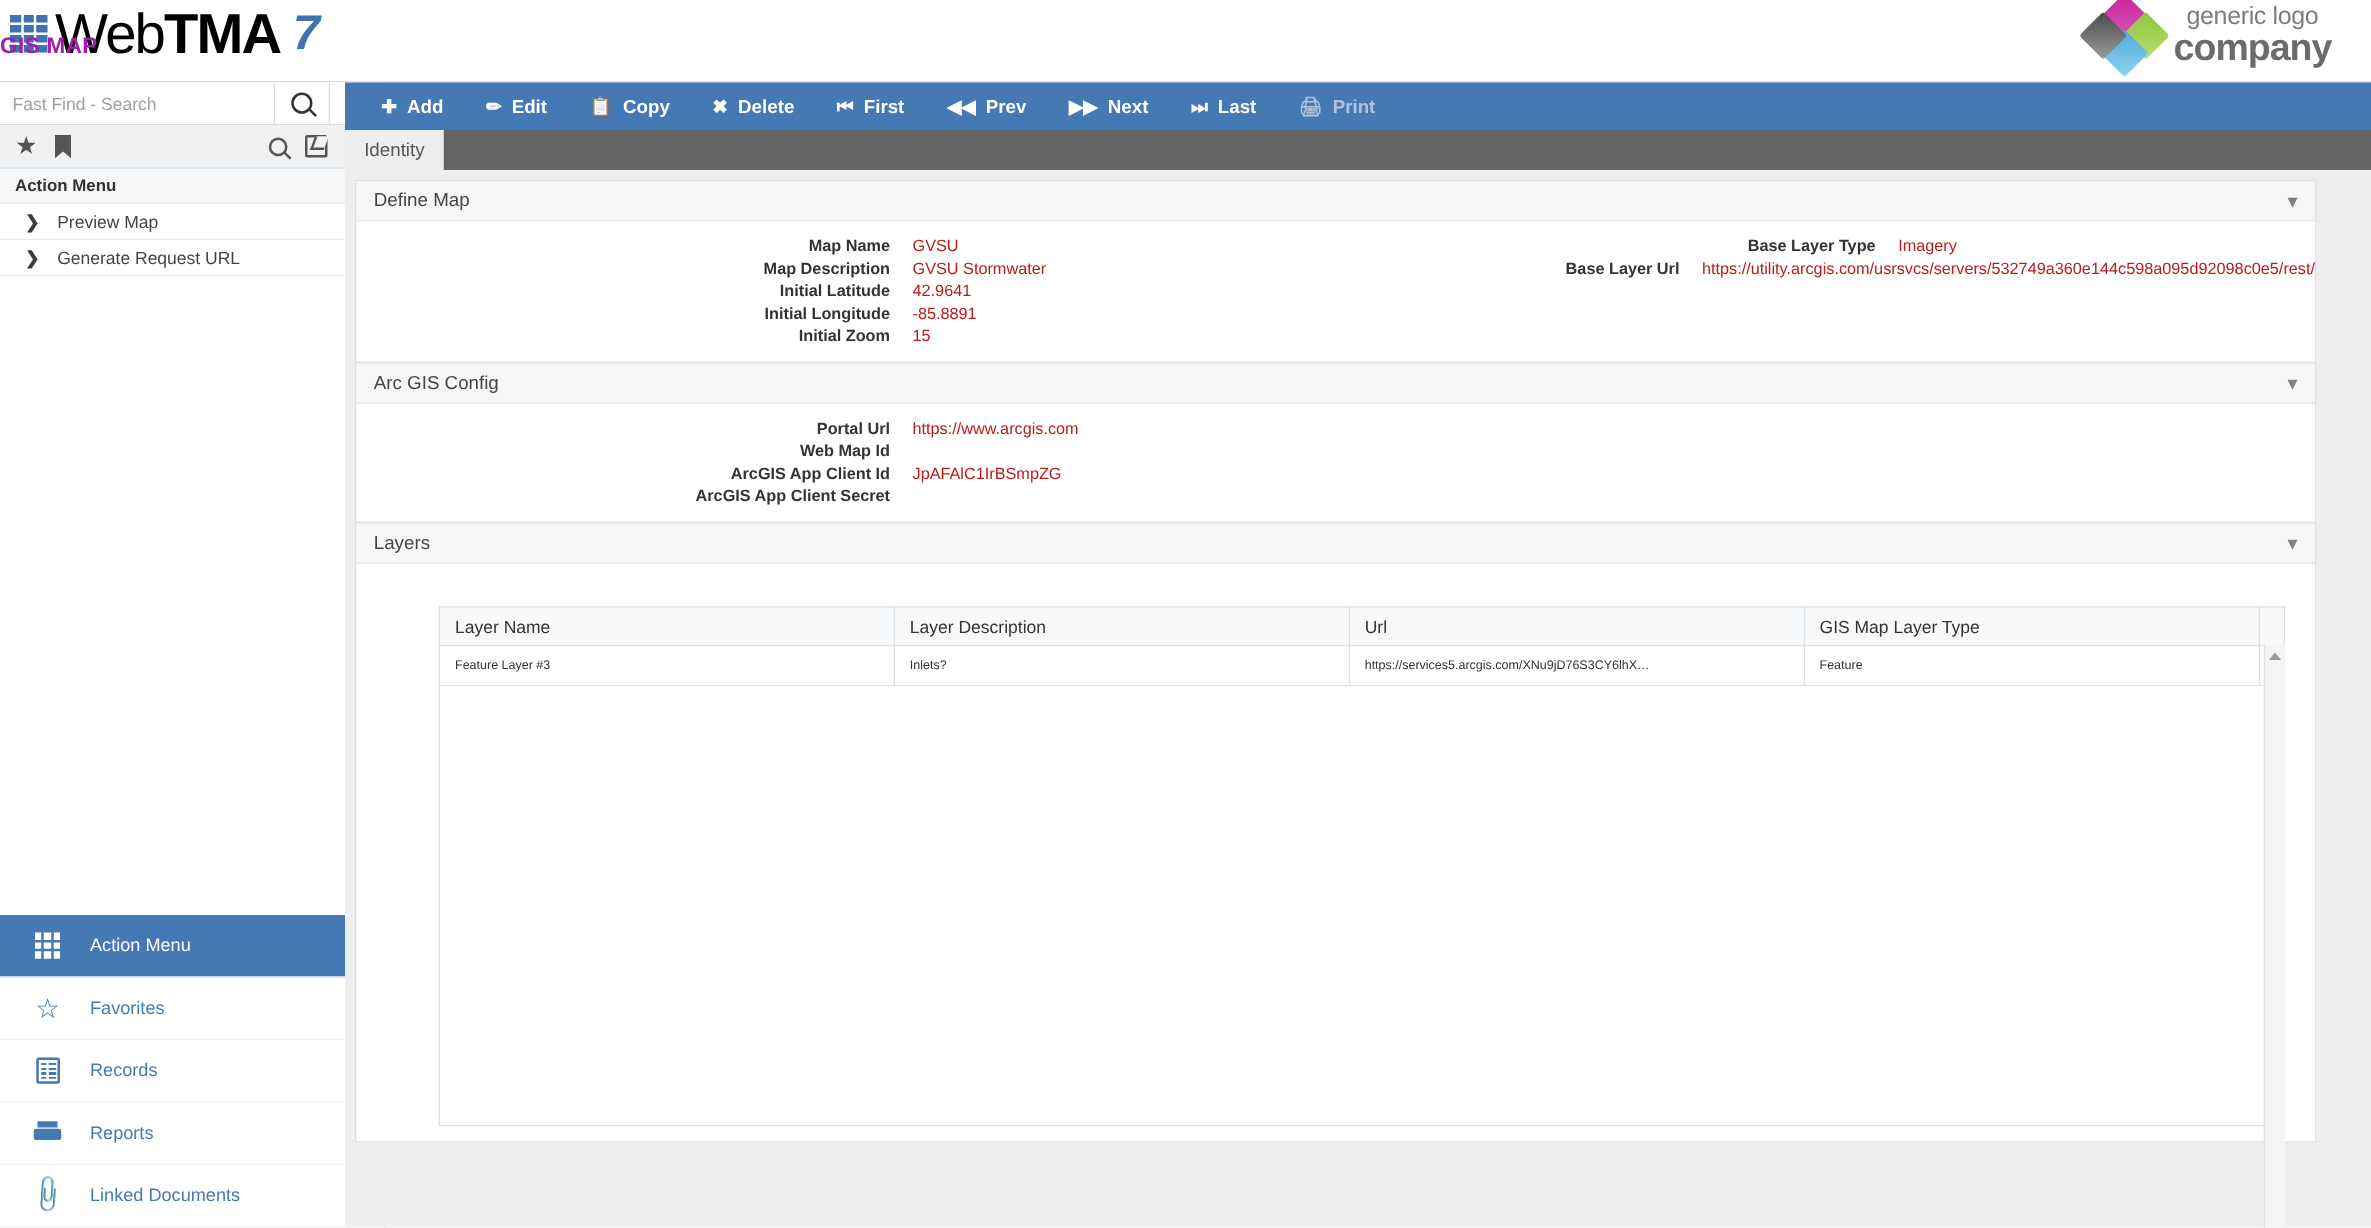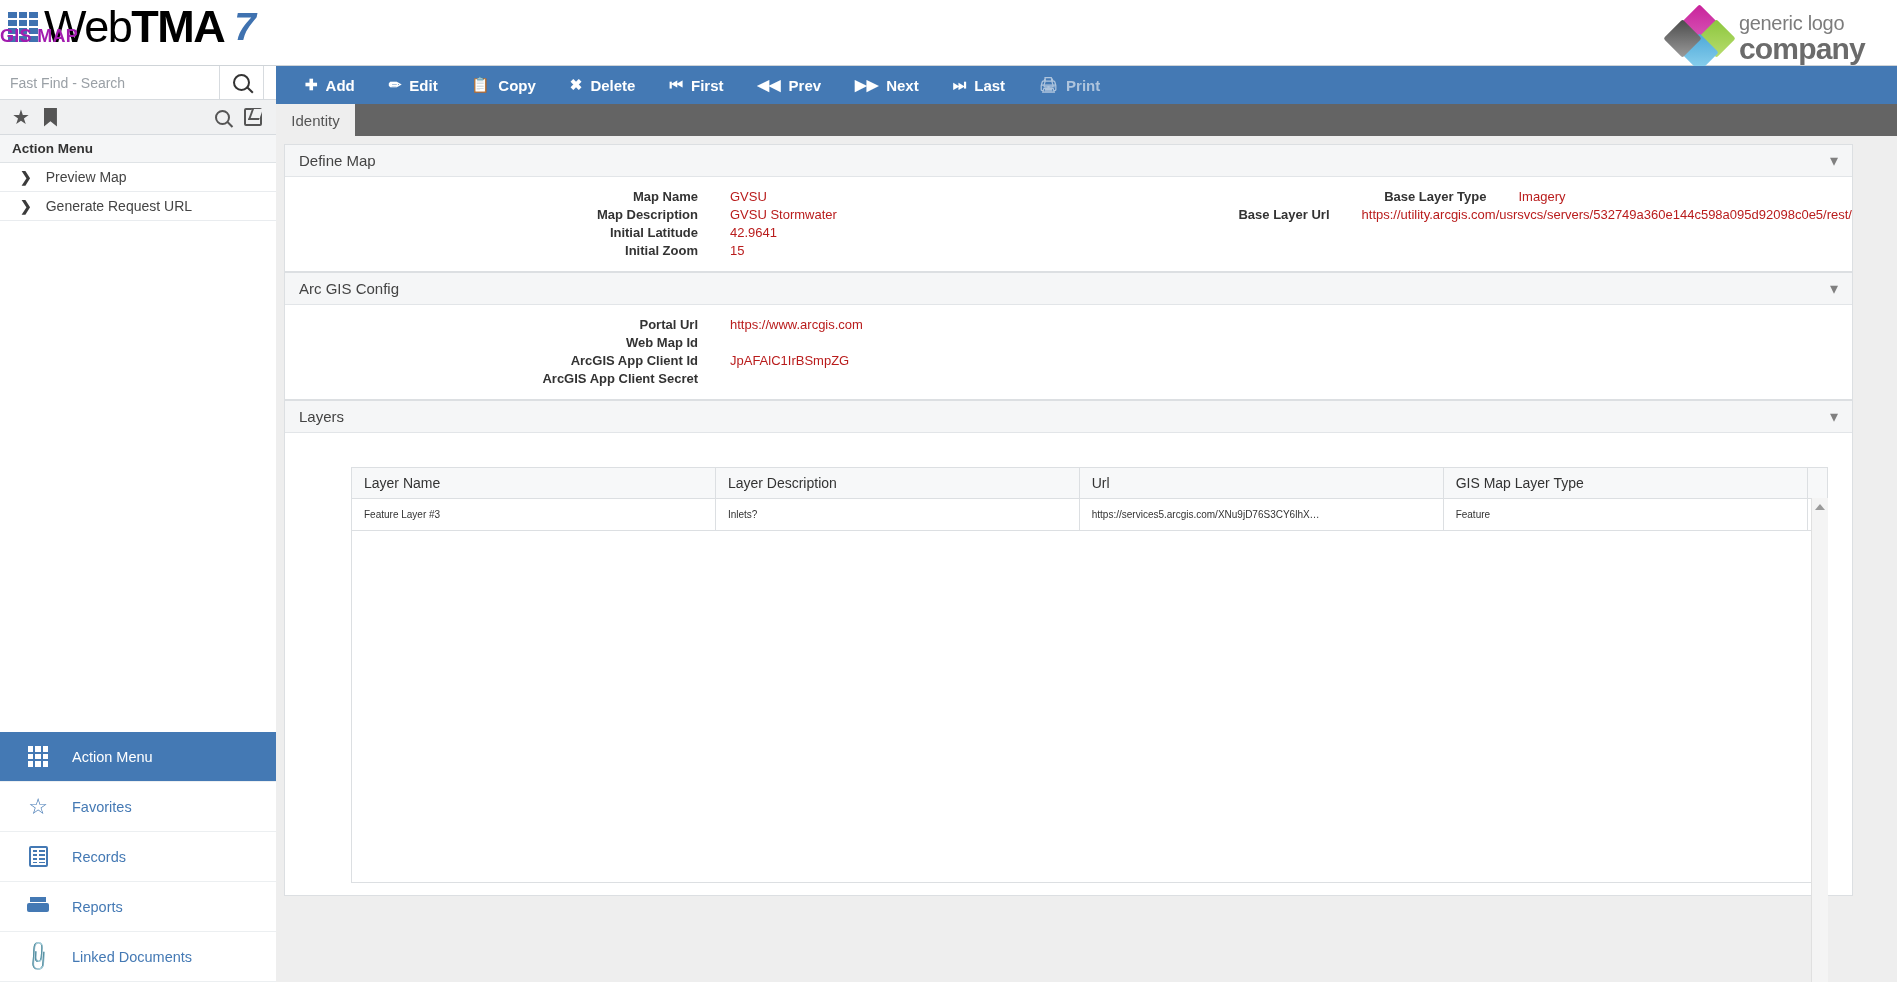--- a/index.html
+++ b/index.html
@@ -28,22 +28,22 @@
   .logo-text b { font-weight: 700; }
   .logo-seven { color: #3f72b0; font-weight: 700; font-style: italic; font-size: 39px; margin-left: 4px; }
 
   .page-title {
     position: absolute; left: 0; right: 0; top: 26px;
     font-size: 18px; font-weight: 700; color: #a21caf;
     letter-spacing: 0.3px;
   }
 
   .brand-logo {
-    position: absolute; right: 32px; top: 10px;
-    display: flex; align-items: center; gap: 8px;
+    position: absolute; right: 32px; top: 0;
+    display: flex; align-items: center; gap: 8px; text-align: center;
   }
   .diamond-mark { position: relative; width: 62px; height: 56px; }
   .diamond-mark span {
     position: absolute; width: 27px; height: 27px; transform: rotate(45deg);
     border-radius: 2px;
   }
   .d-top   { left: 17px; top: 0px;   background: linear-gradient(135deg,#c9229b,#d85ab8); }
   .d-right { left: 34px; top: 15px;  background: linear-gradient(135deg,#8cc63e,#b8dd6e); }
   .d-bot   { left: 17px; top: 29px;  background: linear-gradient(135deg,#4da8d8,#8fd3ef); }
   .d-left  { left: 0px;  top: 15px;  background: linear-gradient(135deg,#4b4b4b,#9a9a9a); }
@@ -151,21 +151,21 @@
     font-size: 15px; color: #444;
   }
   .panel-head .chev { margin-left: auto; color: #808080; font-size: 16px; cursor: pointer; }
   .panel-body { padding: 10px 0 12px 0; position: relative; }
 
   .field-grid { display: flex; }
   .fcol { display: flex; flex-direction: column; }
   .fcol.left { width: 50%; }
   .fcol.right { width: 50%; }
   .frow { display: flex; align-items: center; height: 18px; margin-bottom: 0; }
-  .flabel { font-size: 13px; font-weight: 700; color: #333; text-align: right; padding-right: 32px; }
+  .flabel { font-size: 13px; font-weight: 700; color: #333; text-align: right; padding-right: 18px; }
   .fvalue { font-size: 13px; color: #b91c1c; white-space: nowrap; overflow: visible; }
   .fcol.left .flabel { width: 445px; }
   .fcol.right .flabel { width: 450px; }
 
   
   .tbl-wrap { margin: 24px 24px 0 66px; position: relative; }
   .tbl { width: 100%; border-collapse: collapse; table-layout: fixed; }
   .tbl th {
     background: #f7f8f9; border: 1px solid #dcdfe2; height: 31px;
     text-align: left; padding: 0 12px; font-size: 14px; font-weight: 400; color: #333;
@@ -358,20 +358,24 @@
             <span class="flabel">Map Name</span>
             <span class="fvalue">GVSU</span>
           </div>
           <div class="frow">
             <span class="flabel">Map Description</span>
             <span class="fvalue">GVSU Stormwater</span>
           </div>
           <div class="frow">
             <span class="flabel">Initial Latitude</span>
             <span class="fvalue">42.9641</span>
+          </div>
+          <div class="frow">
+            <span class="flabel">Initial Longitude</span>
+            <span class="fvalue">-85.8891</span>
           </div>
           <div class="frow">
             <span class="flabel">Initial Zoom</span>
             <span class="fvalue">15</span>
           </div>
         </div>
         <div class="fcol right">
           <div class="frow">
             <span class="flabel">Base Layer Type</span>
             <span class="fvalue">Imagery</span>

